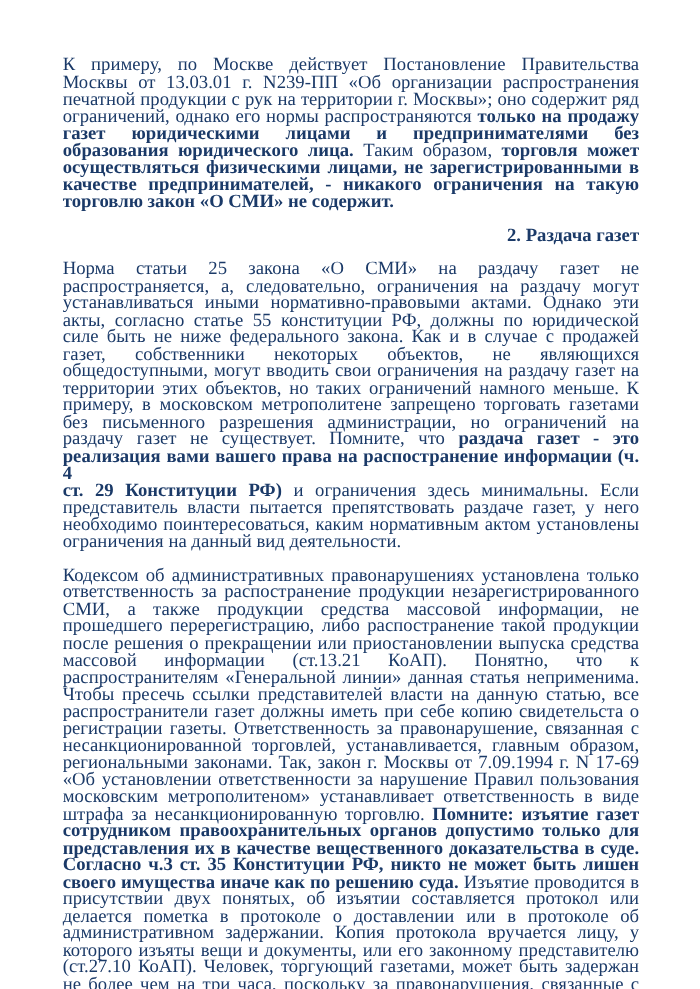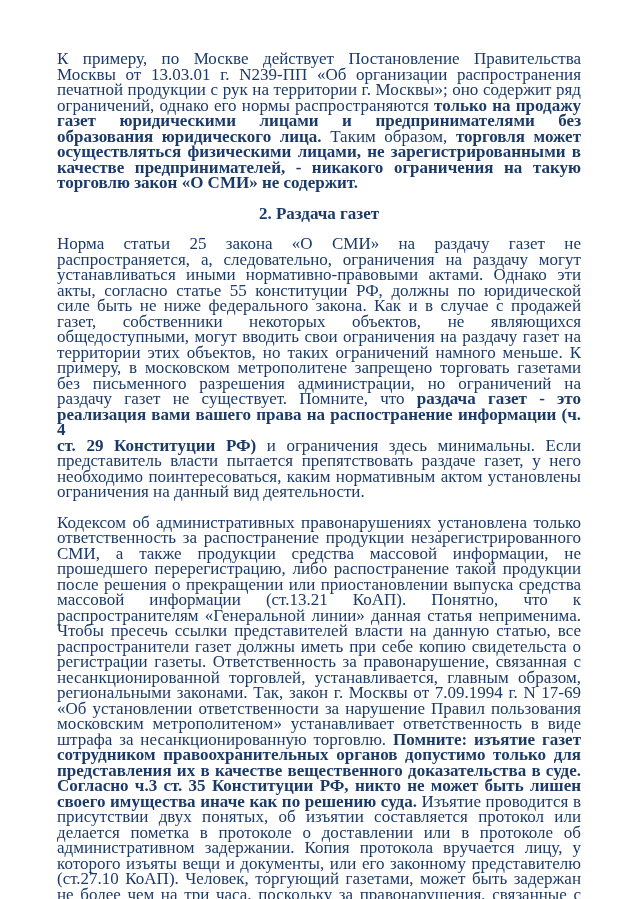--- a/index.html
+++ b/index.html
@@ -26,21 +26,21 @@
     font-size: 17px;
     line-height: 15.5px;
     text-align: justify;
   }
   .content p {
     margin: 15px 0;
   }
   .content .doc-heading {
     margin: 15px 0;
     font-weight: bold;
-    text-align: center;
+    text-align: right;
   }
   .content .doc-heading.underlined {
     text-decoration: underline;
   }
   .content b { font-weight: bold; }
 </style>
 </head>
 <body>
 
 <div class="page">

